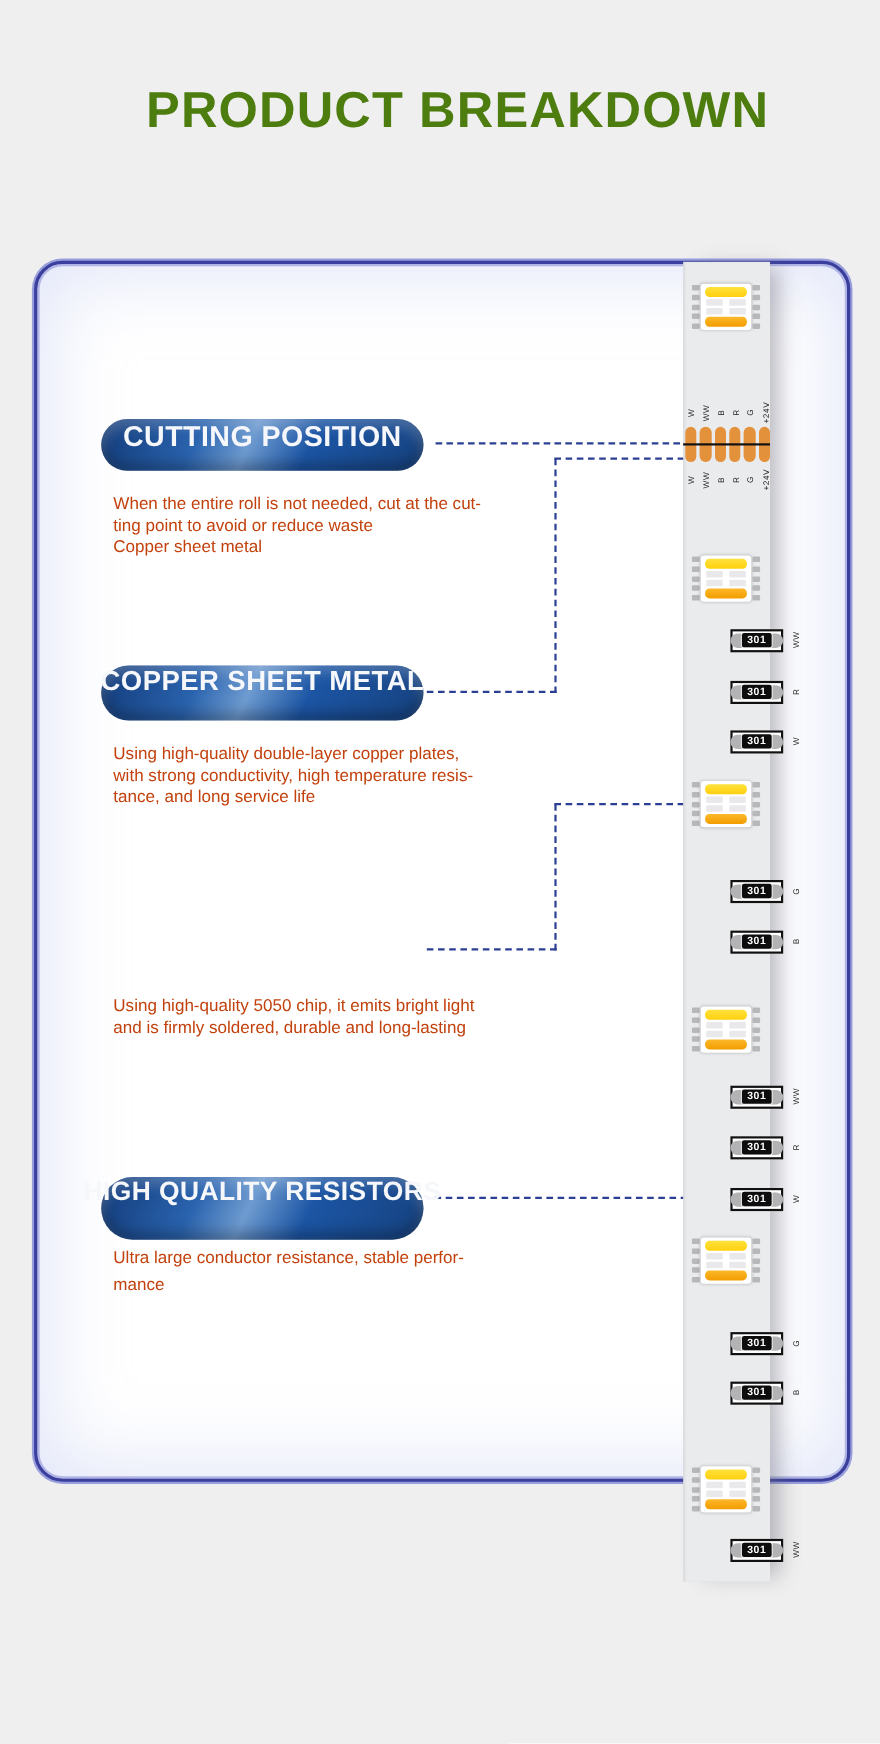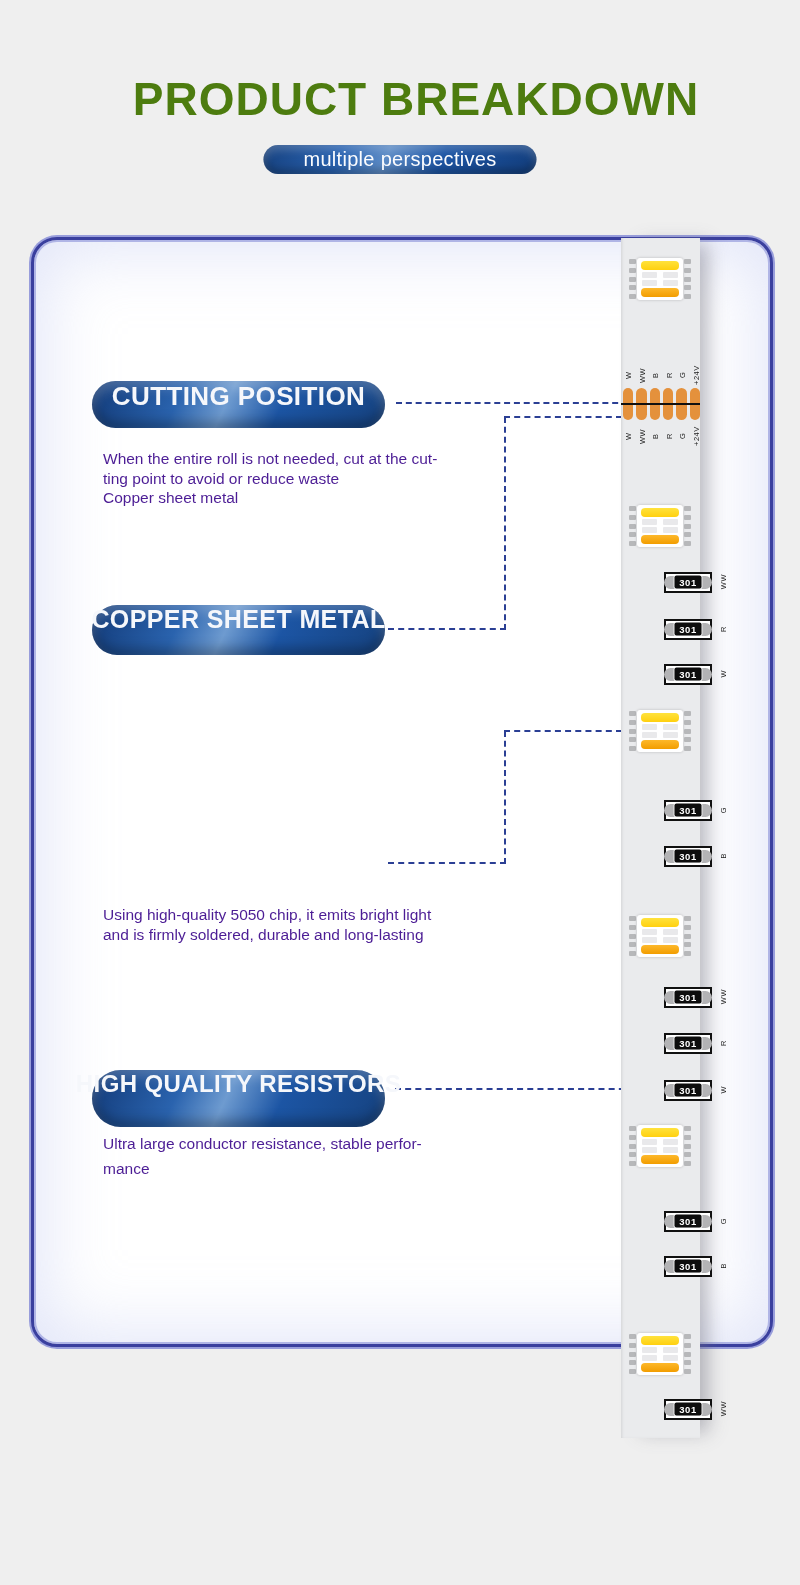--- a/index.html
+++ b/index.html
@@ -51,21 +51,21 @@
     color:#f5f7fb;font-weight:600;letter-spacing:.4px;
     z-index:4;white-space:nowrap;
   }
   .pill-cutting{top:381px;height:47px;font-size:26px;}
   .pill-copper{top:605px;height:50px;font-size:25px;}
   .pill-chip{top:838px;height:51px;font-size:30px;}
   .pill-resistors{top:1070px;height:57px;font-size:24px;}
 
   .desc{
     position:absolute;left:103px;width:390px;
-    font-size:15.5px;line-height:19.5px;color:#4c1d95;
+    font-size:15.5px;line-height:19.5px;color:#c2410c;
     white-space:pre-line;z-index:4;
   }
   .desc-0{top:449px;}
   .desc-1{top:676px;}
   .desc-2{top:905px;}
   .desc-3{top:1131px;line-height:25px;}
 
   
   .dash-h{position:absolute;height:0;border-top:2.5px dashed #2b3f94;z-index:2;}
   .dash-v{position:absolute;width:0;border-left:2.5px dashed #2b3f94;z-index:2;}
@@ -129,23 +129,20 @@
     margin-left:7px;font-size:7.5px;color:#222;letter-spacing:.5px;
     writing-mode:vertical-rl;transform:rotate(180deg);white-space:nowrap;
   }
 </style>
 </head>
 <body>
 
 <div id="stage">
 
   <div class="title">PRODUCT BREAKDOWN</div>
-  <div class="subtitle-pill">
-    <span>multiple perspectives</span>
-  </div>
 
   <div class="panel"></div>
 
   <div class="dash-h c0"></div>
   <div class="dash-h c1a"></div>
   <div class="dash-v c1b"></div>
   <div class="dash-h c1c"></div>
   <div class="dash-h c2a"></div>
   <div class="dash-v c2b"></div>
   <div class="dash-h c2c"></div>
@@ -157,20 +154,23 @@
   <div class="pill pill-copper">
     <span>COPPER SHEET METAL</span>
   </div>
   <div class="pill pill-resistors">
     <span>HIGH QUALITY RESISTORS</span>
   </div>
 
   <div class="desc desc-0">When the entire roll is not needed, cut at the cut-
 ting point to avoid or reduce waste
 Copper sheet metal</div>
+  <div class="desc desc-1">Using high-quality double-layer copper plates,
+with strong conductivity, high temperature resis-
+tance, and long service life</div>
   <div class="desc desc-2">Using high-quality 5050 chip, it emits bright light
 and is firmly soldered, durable and long-lasting</div>
   <div class="desc desc-3">Ultra large conductor resistance, stable perfor-
 mance</div>
 
   <div class="strip">
       <div class="led" style="top: 20px;">
         <div class="pins">
           <i></i>
           <i></i>

